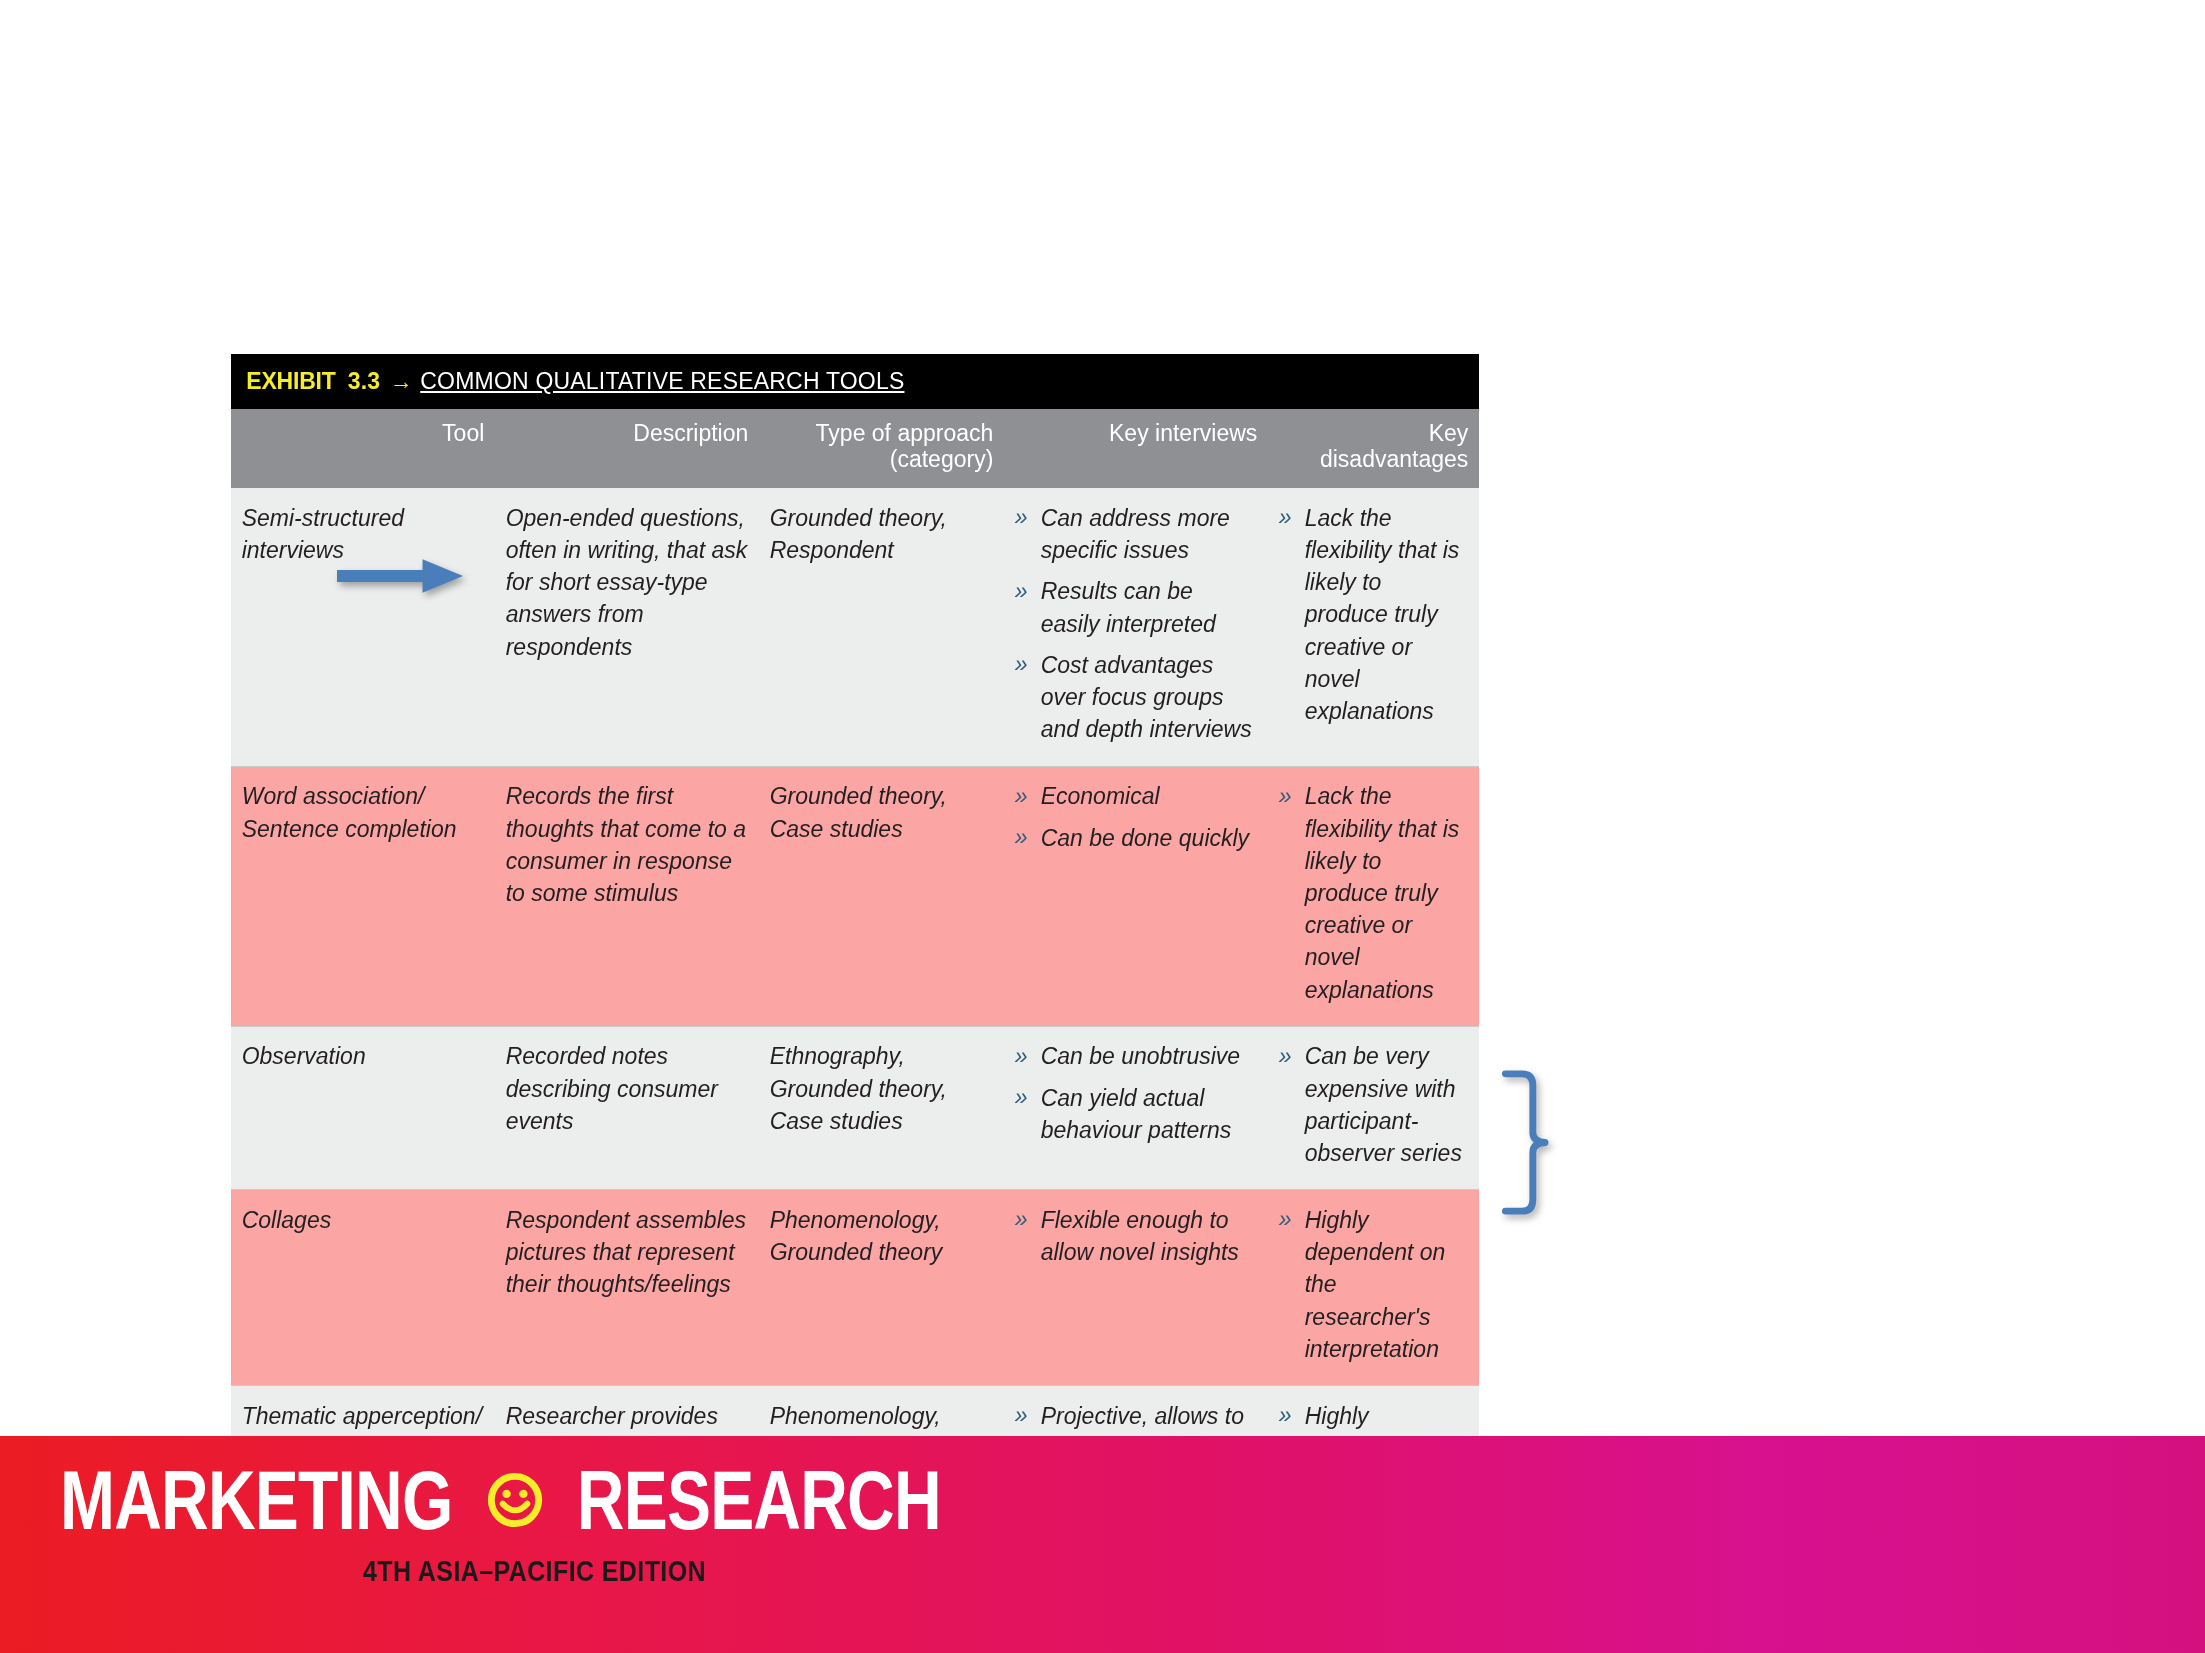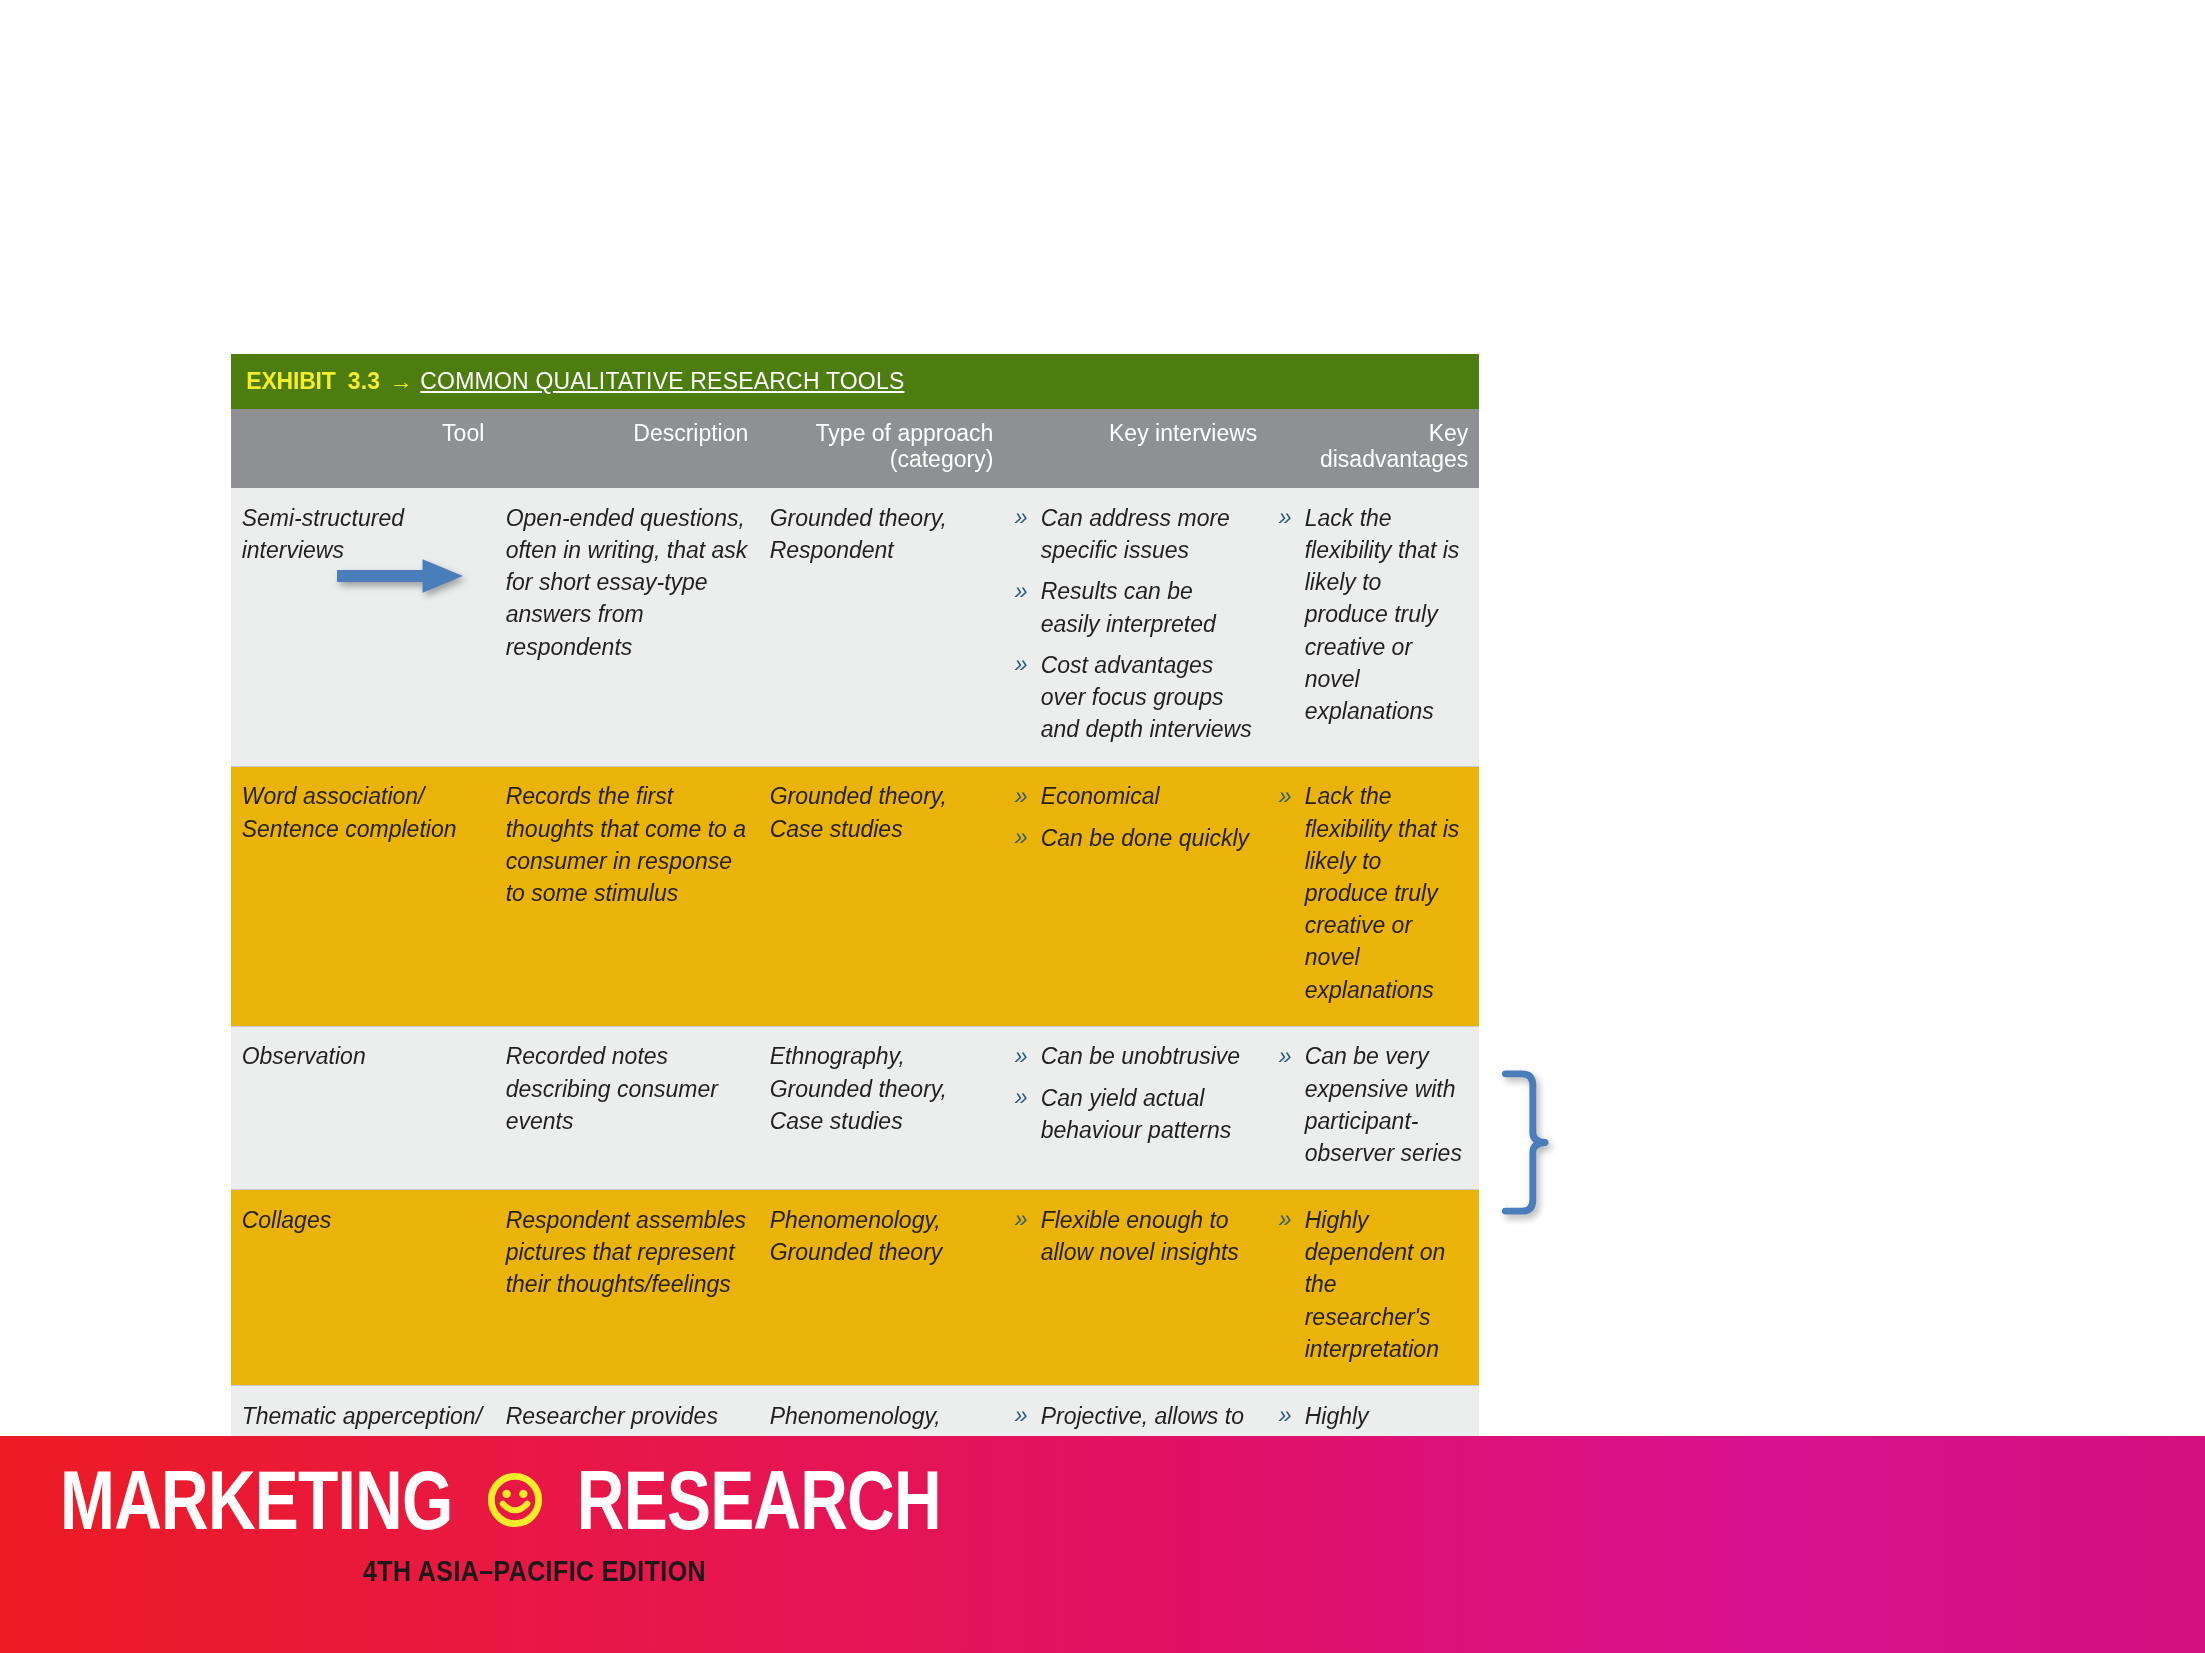--- a/index.html
+++ b/index.html
@@ -11,21 +11,21 @@
   }
   .slide { position:relative; width:2205px; height:1654px; background:#fff; }
 
   
   .exhibit {
     position:absolute;
     left:231px; top:354px;
     width:1248px;
   }
   .exhibit-title {
-    background:#4d7c0f;
+    background:#000000;
     height:55px;
     display:flex; align-items:center;
     padding-left:15.3px;
     letter-spacing:0.2px;
   }
   .exhibit-label {
     color:#f5ec2a;
     font-weight:bold;
     font-size:23px;
     letter-spacing:-0.2px;
@@ -67,21 +67,21 @@
   }
   table.tools tbody td {
     vertical-align:top;
     font-size:23px;
     color:#231f20;
     line-height:1.40;
     padding:13.8px 10.7px 20px 10.7px;
     font-style:italic;
   }
   tr.row-shade td { background:#eceded; }
-  tr.row-plain td { background:#eab308; }
+  tr.row-plain td { background:#fca5a5; }
   tr.row-sep td { border-top:0.8px solid #c9cacb; }
   tr.last-row td { border-bottom:1.5px solid #6d6e71; }
 
   
   col.c-tool  { width:264px; }
   col.c-desc  { width:264px; }
   col.c-appr  { width:245px; }
   col.c-adv   { width:264px; }
   col.c-dis   { width:211px; }
 

